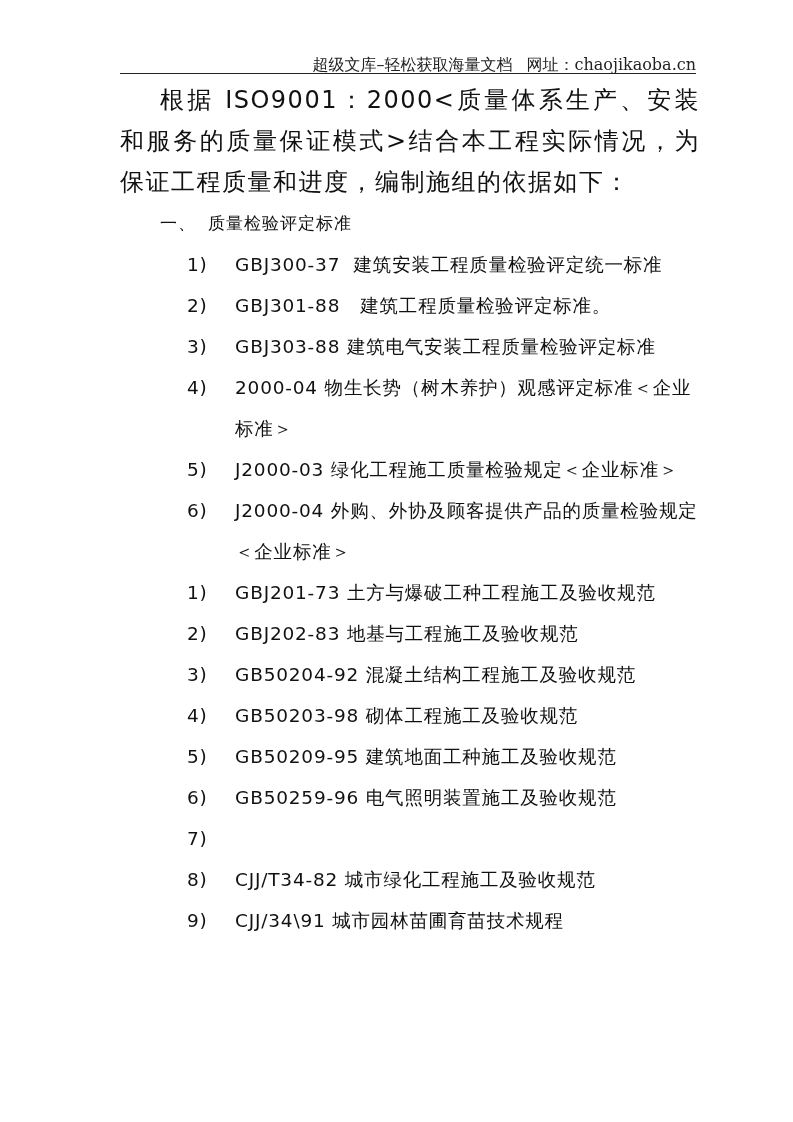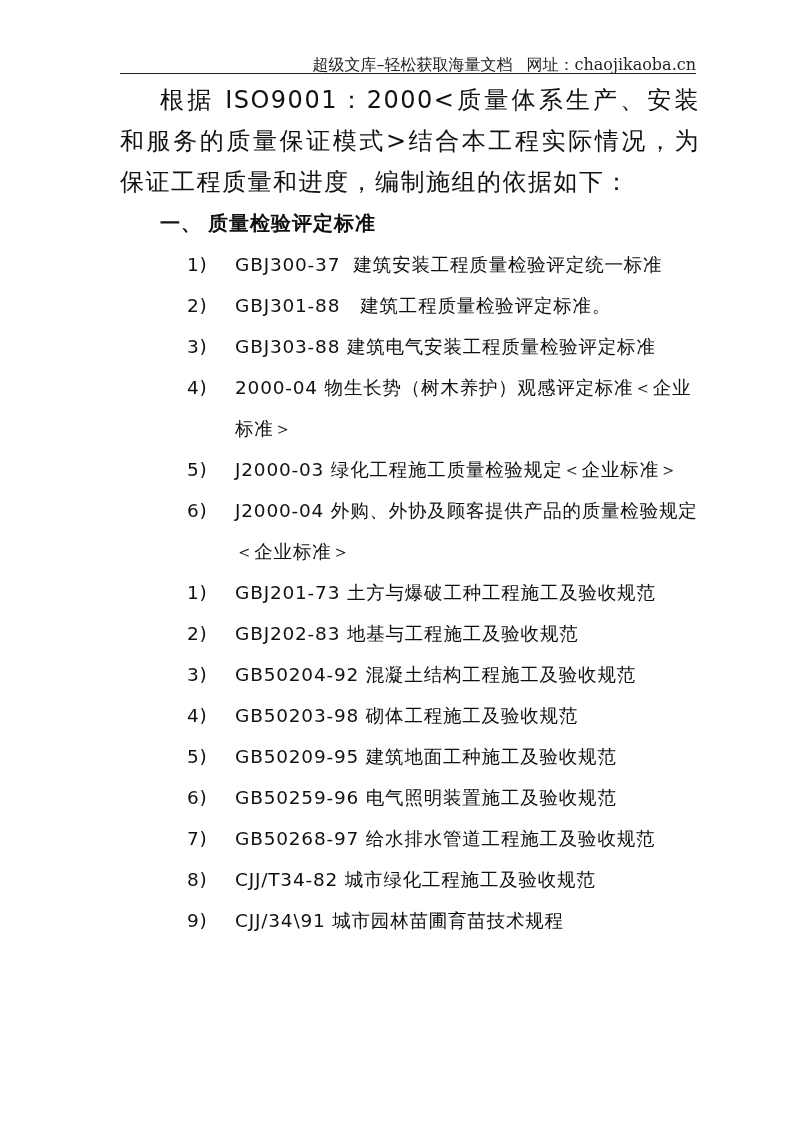--- a/index.html
+++ b/index.html
@@ -16,21 +16,21 @@
     .header-rule {
       position: absolute; left: 120px; top: 73px; width: 576px; height: 0;
       border-top: 1px solid #222;
     }
     .content { position: absolute; left: 120px; top: 80px; width: 580px; }
     .para {
       font-size: 24px; line-height: 41px; text-indent: 40px; letter-spacing: 1.5px;
       text-align: justify; margin: 0;
     }
     .section {
-      font-size: 20px; line-height: 41px; font-weight: bold; margin: 0;
+      font-size: 17px; line-height: 41px; font-weight: normal; margin: 0;
       padding-left: 40px; letter-spacing: 1px; white-space: nowrap;
     }
     .section .sec-num { display: inline-block; width: 48px; }
     .item {
       display: flex; font-size: 18.5px; line-height: 41px; margin: 0; letter-spacing: 0.8px;
     }
     .item .num { width: 115px; padding-left: 67px; box-sizing: border-box; flex: none; }
     .item .txt { flex: 1; }
   </style>
 </head>
@@ -91,21 +91,20 @@
   <div class="item">
       <span class="num">5)</span>
       <span class="txt">GB50209-95 建筑地面工种施工及验收规范</span>
     </div>
   <div class="item">
       <span class="num">6)</span>
       <span class="txt">GB50259-96 电气照明装置施工及验收规范</span>
     </div>
   <div class="item">
       <span class="num">7)</span>
-      <span class="txt">GB50268-97 给水排水管道工程施工及验收规范</span>
     </div>
   <div class="item">
       <span class="num">8)</span>
       <span class="txt">CJJ/T34-82 城市绿化工程施工及验收规范</span>
     </div>
   <div class="item">
       <span class="num">9)</span>
       <span class="txt">CJJ/34\91 城市园林苗圃育苗技术规程</span>
     </div>
 </div>

